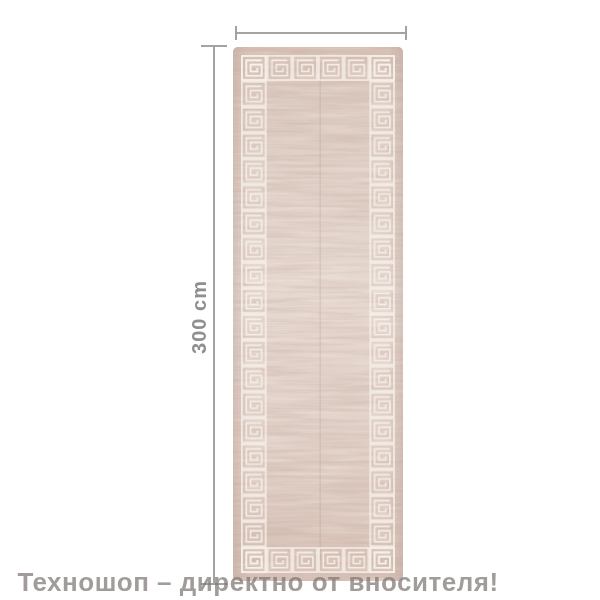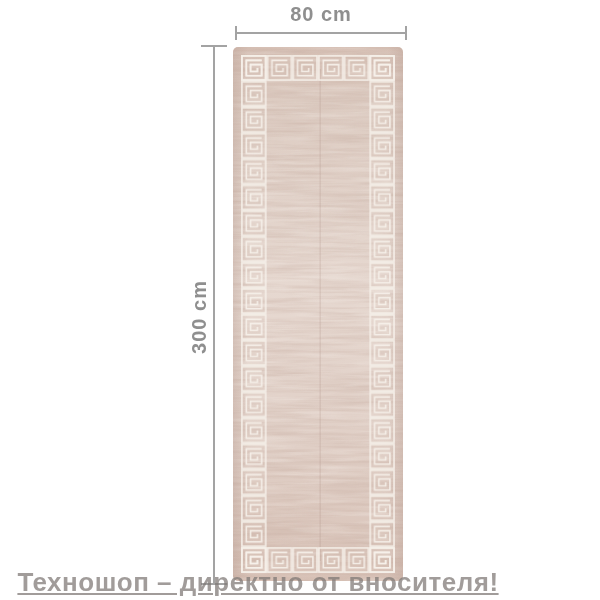--- a/index.html
+++ b/index.html
@@ -103,29 +103,27 @@
     top: 567px;
     width: 516px;
     text-align: center;
     font-size: 26px;
     font-weight: 700;
     color: var(--watermark-text, #7d7774);
     opacity: 0.72;
     letter-spacing: 0.5px;
     z-index: 5;
     white-space: nowrap;
-    text-decoration: underline;
   }
 </style>
 </head>
 <body>
 
 <div class="canvas">
 
-  <div class="dim-width-label">80 cm</div>
   <div class="dim-h-line"></div>
 
   <div class="dim-v-line"></div>
   <div class="dim-height-label">300 cm</div>
 
   <div class="rug">
     <svg width="170" height="534" viewBox="0 0 170 534" xmlns="http://www.w3.org/2000/svg">
       <defs>
         <linearGradient id="baseGrad" x1="0" y1="0" x2="0" y2="1">
           <stop offset="0" stop-color="#d7c1b6"></stop>

